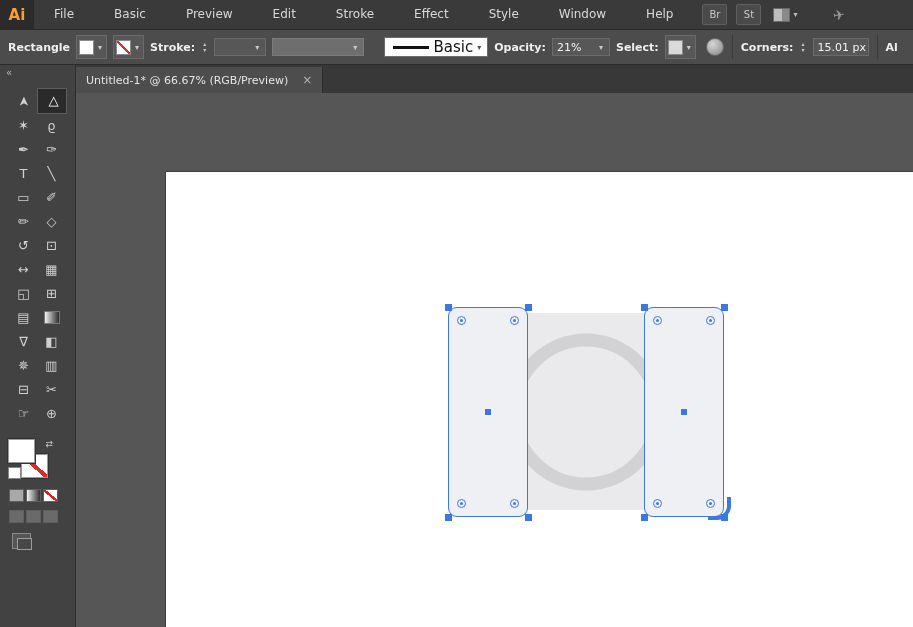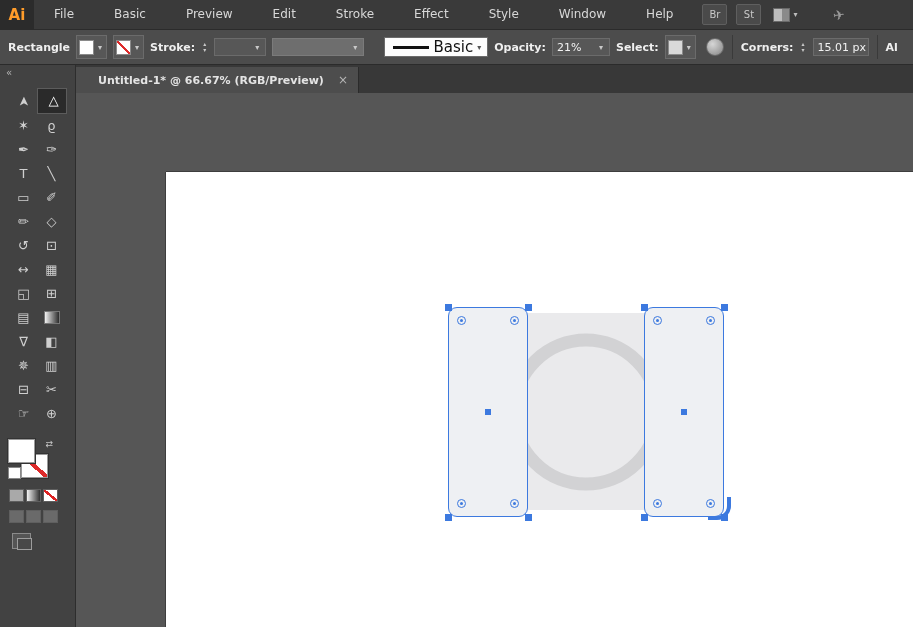--- a/index.html
+++ b/index.html
@@ -54,21 +54,21 @@
   .fsb{width:15px;height:13px;border:1px solid #5f5f5f;box-sizing:border-box;background:#a9a9a9;}
   .fsb.grad{background:linear-gradient(90deg,#f4f4f4,#303030);}
   .fsb.none{background:linear-gradient(to top right,#fff 43%,#d22 43%,#d22 57%,#fff 57%);}
   .fsb.mode{background:#6a6a6a;}
   .screen-mode{width:17px;height:14px;border:1px solid #8b8b8b;background:#555;margin:10px 0 0 12px;position:relative;}
   .screen-mode::after{content:"";position:absolute;left:4px;top:4px;width:13px;height:10px;border:1px solid #9d9d9d;background:#484848;}
   
   .doccol{flex:1;display:flex;flex-direction:column;min-width:0;}
   .tabbar{height:28px;background:#383838;display:flex;align-items:flex-end;}
   .tab{height:26px;background:#4d4d4d;display:flex;align-items:center;padding:0 10px;gap:14px;border-right:1px solid #2b2b2b;}
-  .tab-title{color:#e4e4e4;font-size:11px;font-weight:bold;margin-left:12px;}
+  .tab-title{color:#e4e4e4;font-size:11px;font-weight:normal;}
   .tab-close{color:#b5b5b5;font-size:12px;}
   .canvas{position:relative;flex:1;background:#565656;overflow:hidden;}
   .artboard{position:absolute;left:90px;top:79px;right:-2px;bottom:-2px;background:#ffffff;
             box-shadow:-1px 0 0 #3e3e3e,0 -1px 0 #3e3e3e;}
   .shape-mid{position:absolute;left:450px;top:220px;width:120px;height:197px;background:#eaeaec;}
   .ring-svg{position:absolute;left:428px;top:237px;}
   .sel-rect{position:absolute;top:214px;width:80px;height:210px;background:#eef0f3;border:1px solid #3c79df;
             border-radius:9px;box-sizing:border-box;}
   .handle{position:absolute;width:7px;height:7px;background:#3c79df;}
   .cpoint{position:absolute;width:6px;height:6px;background:#3c79df;}

